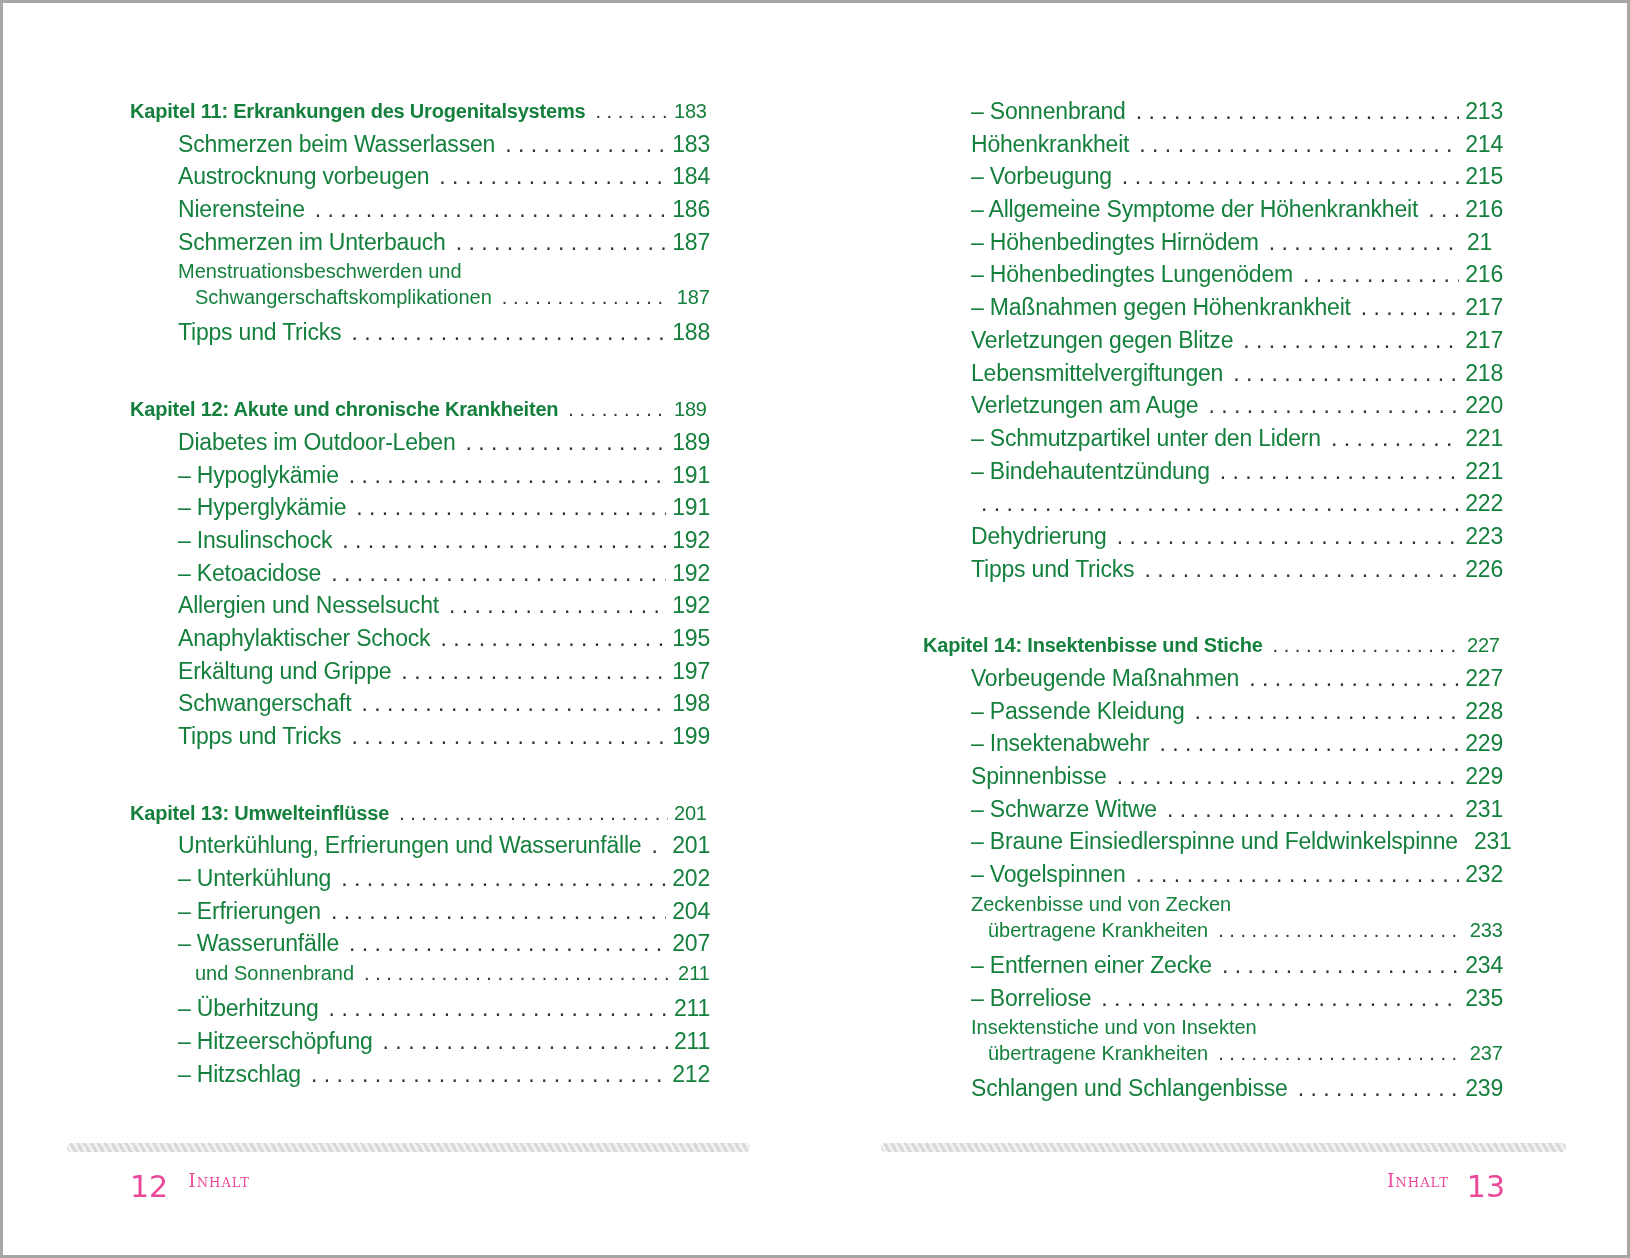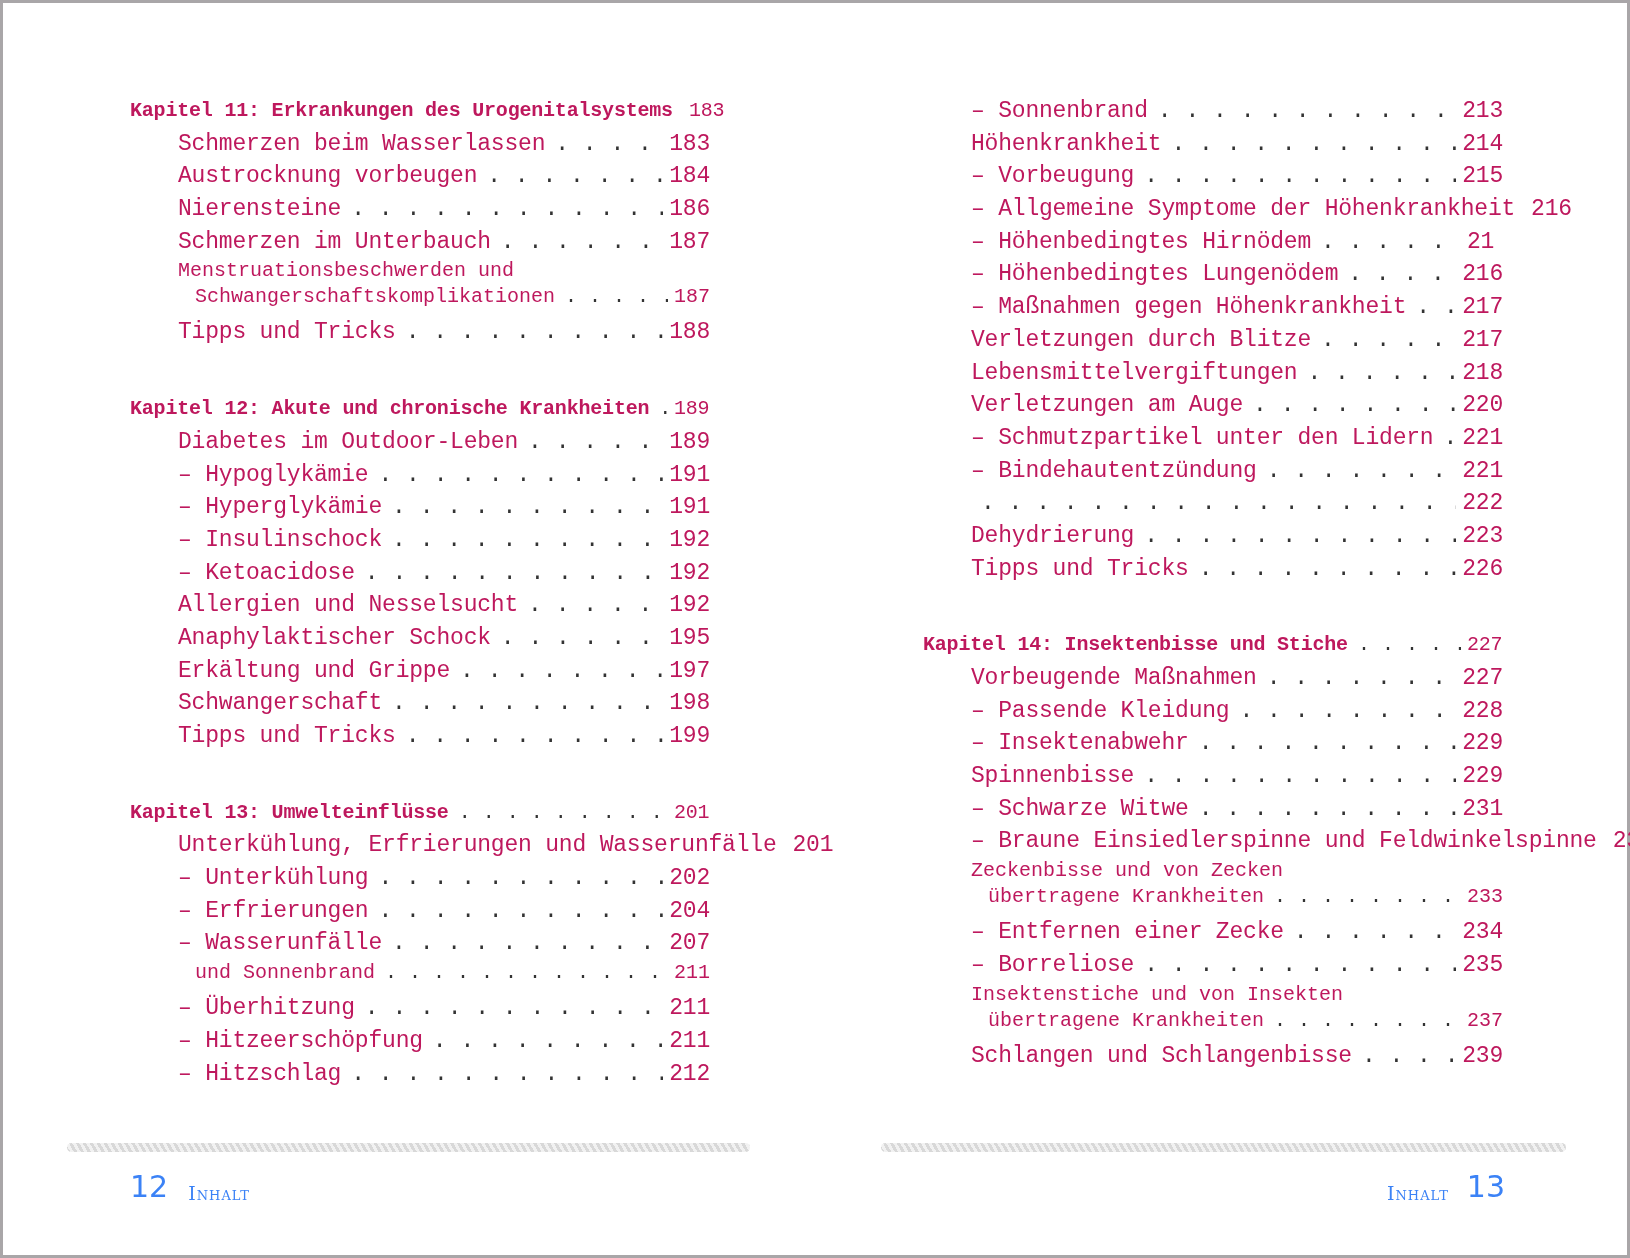--- a/index.html
+++ b/index.html
@@ -5,21 +5,21 @@
     html, body { margin: 0; padding: 0; background: #ffffff; }
     body { width: 1630px; height: 1258px; position: relative; overflow: hidden; }
     .frame {
       position: absolute; left: 0; top: 0; width: 1624px; height: 1252px;
       border: 3px solid #a9a6a8; background: #ffffff; box-sizing: content-box;
     }
     .page { position: absolute; top: 0; }
     .page.left { left: 0; width: 815px; }
     .page.right { left: 815px; width: 815px; }
 
-    .toc { position: absolute; font-family: Liberation Mono, monospace; color: #be185d; }
+    .toc { position: absolute; font-family: Liberation Sans, sans-serif; color: #15803d; }
     .page.left .toc { left: 127px; top: 92px; width: 580px; }
     .page.right .toc { left: 105px; top: 92px; width: 580px; }
 
     .entry {
       position: relative; display: flex; align-items: baseline;
       font-size: 23px; line-height: 32.7px; height: 32.7px; letter-spacing: -0.2px;
       white-space: nowrap;
     }
     .entry.chapter { font-weight: bold; font-size: 20px; }
     .entry.sub { padding-left: 48px; }
@@ -46,21 +46,21 @@
     .gap { height: 44px; }
 
     .rope {
       position: absolute; top: 1140px; height: 9px; border-radius: 5px;
       background: repeating-linear-gradient(60deg, #d4d4d4 0px, #d4d4d4 3px, #f0f0f0 3px, #f0f0f0 6px);
       opacity: 0.9;
     }
     .page.left .rope { left: 64px; width: 683px; }
     .page.right .rope { left: 63px; width: 685px; }
 
-    .footer { position: absolute; top: 1166px; display: flex; align-items: flex-end; color: #3b82f6; }
+    .footer { position: absolute; top: 1166px; display: flex; align-items: flex-start; color: #ec4899; }
     .page.left .footer { left: 127px; }
     .page.right .footer { right: 128px; }
     .footer .pnum { font-family: "DejaVu Sans", sans-serif; font-size: 30px; font-weight: normal; }
     .footer .label {
       font-family: "DejaVu Serif", serif; font-variant: small-caps; font-size: 19px;
       letter-spacing: 1px;
     }
     .page.left .footer .label { margin-left: 20px; }
     .page.right .footer .label { margin-right: 18px; }
   </style>
@@ -258,21 +258,21 @@
         <span class="text">– Höhenbedingtes Lungenödem</span>
         <span class="leader"></span>
         <span class="num">216</span>
       </div>
       <div class="entry sub">
         <span class="text">– Maßnahmen gegen Höhenkrankheit</span>
         <span class="leader"></span>
         <span class="num">217</span>
       </div>
       <div class="entry sub">
-        <span class="text">Verletzungen durch Blitze</span>
+        <span class="text">Verletzungen gegen Blitze</span>
         <span class="leader"></span>
         <span class="num">217</span>
       </div>
       <div class="entry sub">
         <span class="text">Lebensmittelvergiftungen</span>
         <span class="leader"></span>
         <span class="num">218</span>
       </div>
       <div class="entry sub">
         <span class="text">Verletzungen am Auge</span>
@@ -333,20 +333,25 @@
       </div>
       <div class="entry sub">
         <span class="text">– Schwarze Witwe</span>
         <span class="leader"></span>
         <span class="num">231</span>
       </div>
       <div class="entry sub">
         <span class="text">– Braune Einsiedlerspinne und Feldwinkelspinne</span>
         <span class="leader"></span>
         <span class="num">231</span>
+      </div>
+      <div class="entry sub">
+        <span class="text">– Vogelspinnen</span>
+        <span class="leader"></span>
+        <span class="num">232</span>
       </div>
       <div class="wrap">
         <span class="line1">Zeckenbisse und von Zecken</span>
         <div class="line2row">
           <span class="text">übertragene Krankheiten</span>
           <span class="leader"></span>
           <span class="num">233</span>
         </div>
       </div>
       <div class="entry sub">

